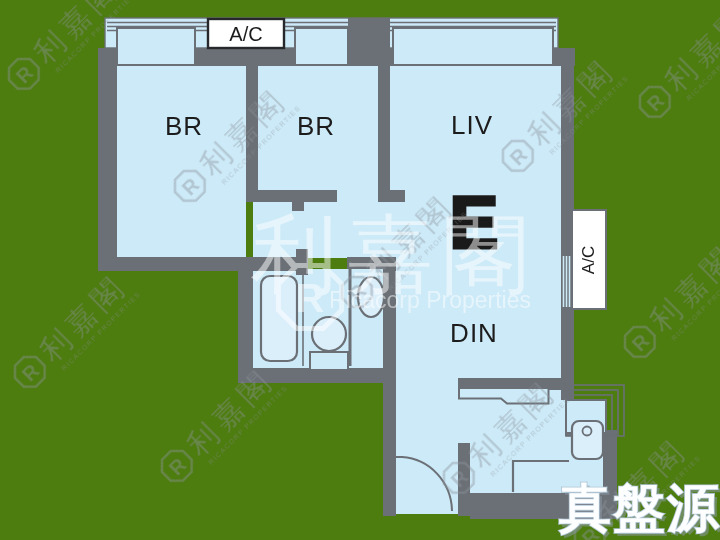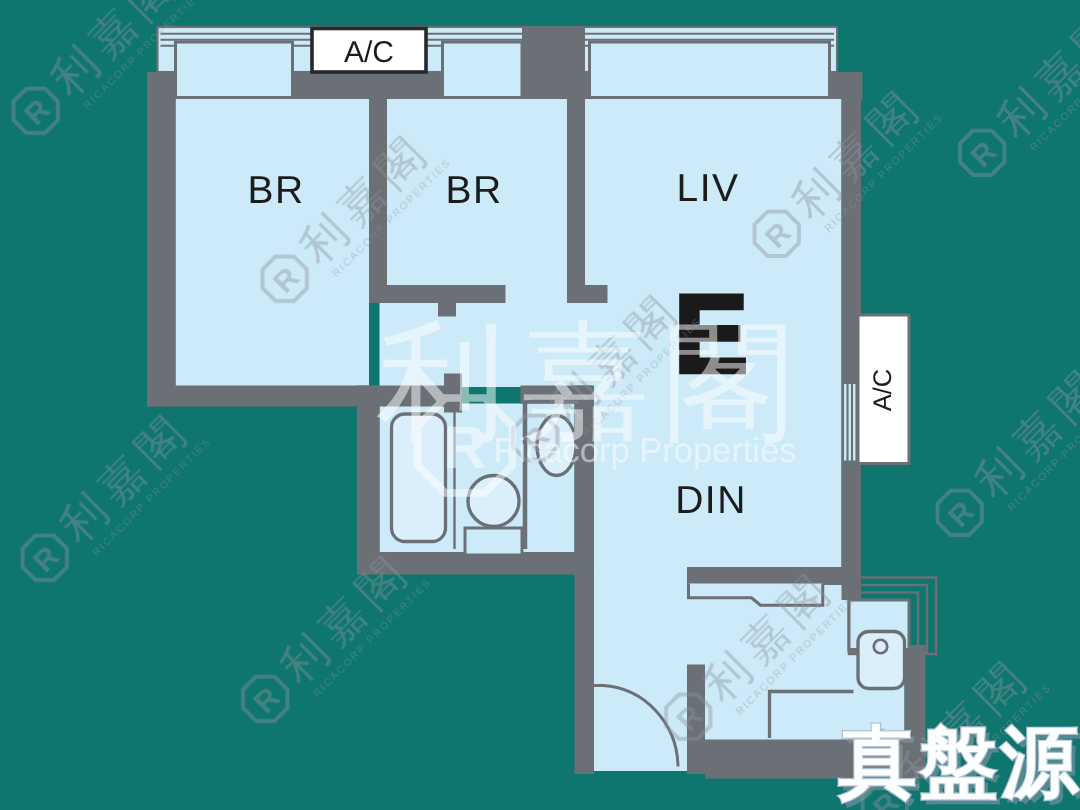--- a/index.html
+++ b/index.html
@@ -1,16 +1,16 @@
 <!DOCTYPE html>
 <html><head>
 <meta charset="utf-8">
 <style>
   html,body{margin:0;padding:0;background:#ffffff;}
-  .stage{position:relative;width:720px;height:540px;background:#0f766e;overflow:hidden;
+  .stage{position:relative;width:720px;height:540px;background:#4d7c0f;overflow:hidden;
          font-family:"Liberation Sans","DejaVu Sans",sans-serif;}
   svg text{font-family:"Liberation Sans","DejaVu Sans",sans-serif;}
 </style>
 </head>
 <body>
 
 <div class="stage">
 <svg width="720" height="540" viewBox="0 0 720 540">
 
   <defs>

